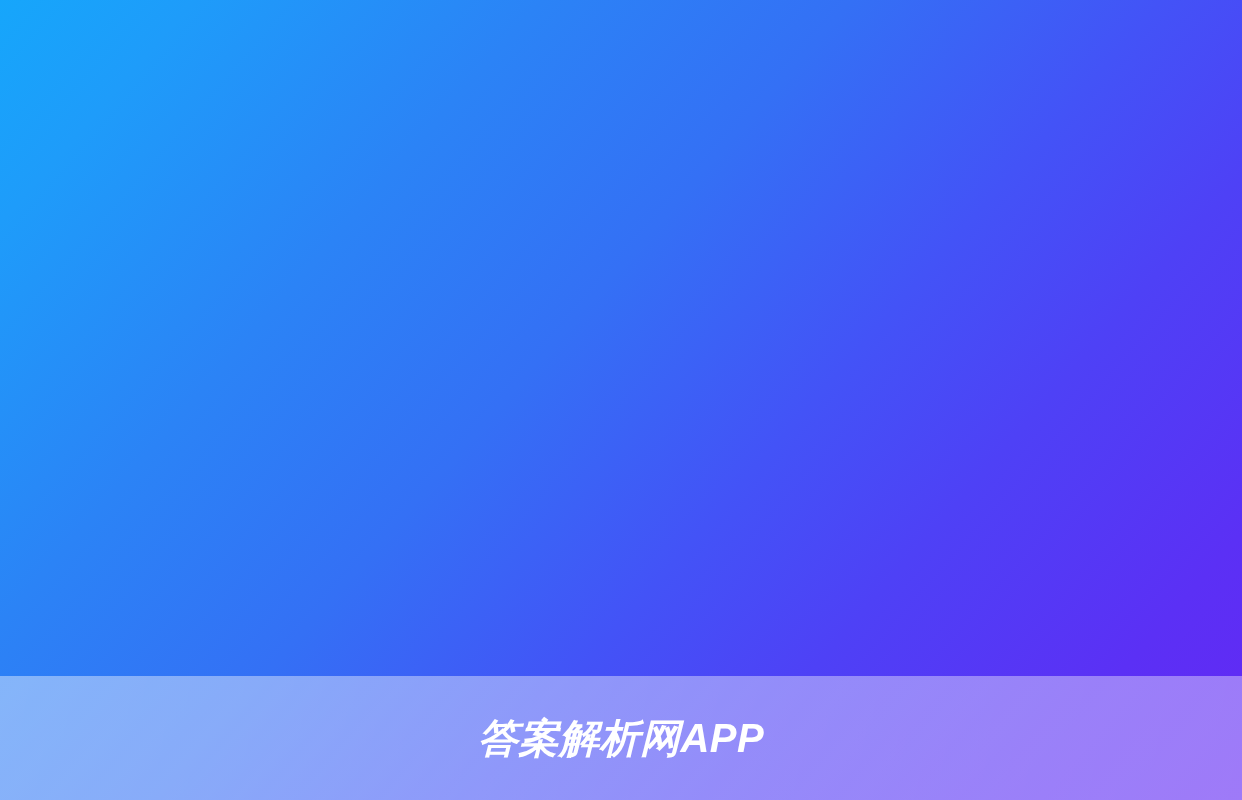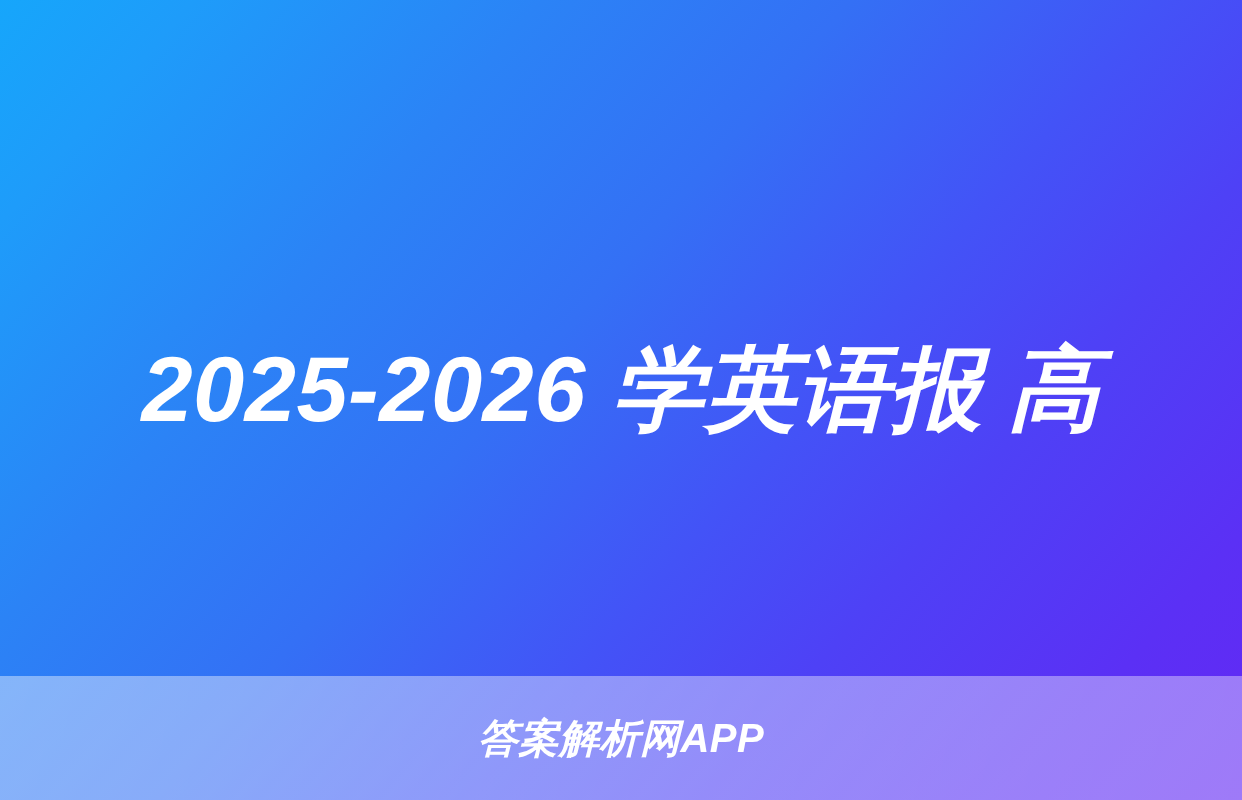--- a/index.html
+++ b/index.html
@@ -84,21 +84,20 @@
     white-space: nowrap;
     -webkit-font-smoothing: antialiased;
   }
 </style>
 </head>
 <body>
 
 <div id="card">
 
   <div id="headline">
-    <span class="hl-line">2025-2026 学英语报 高</span>
     
   </div>
 
   <div id="footer-band">
     <div id="footer-text">答案解析网APP</div>
   </div>
 
 </div>
 
 </body></html>

